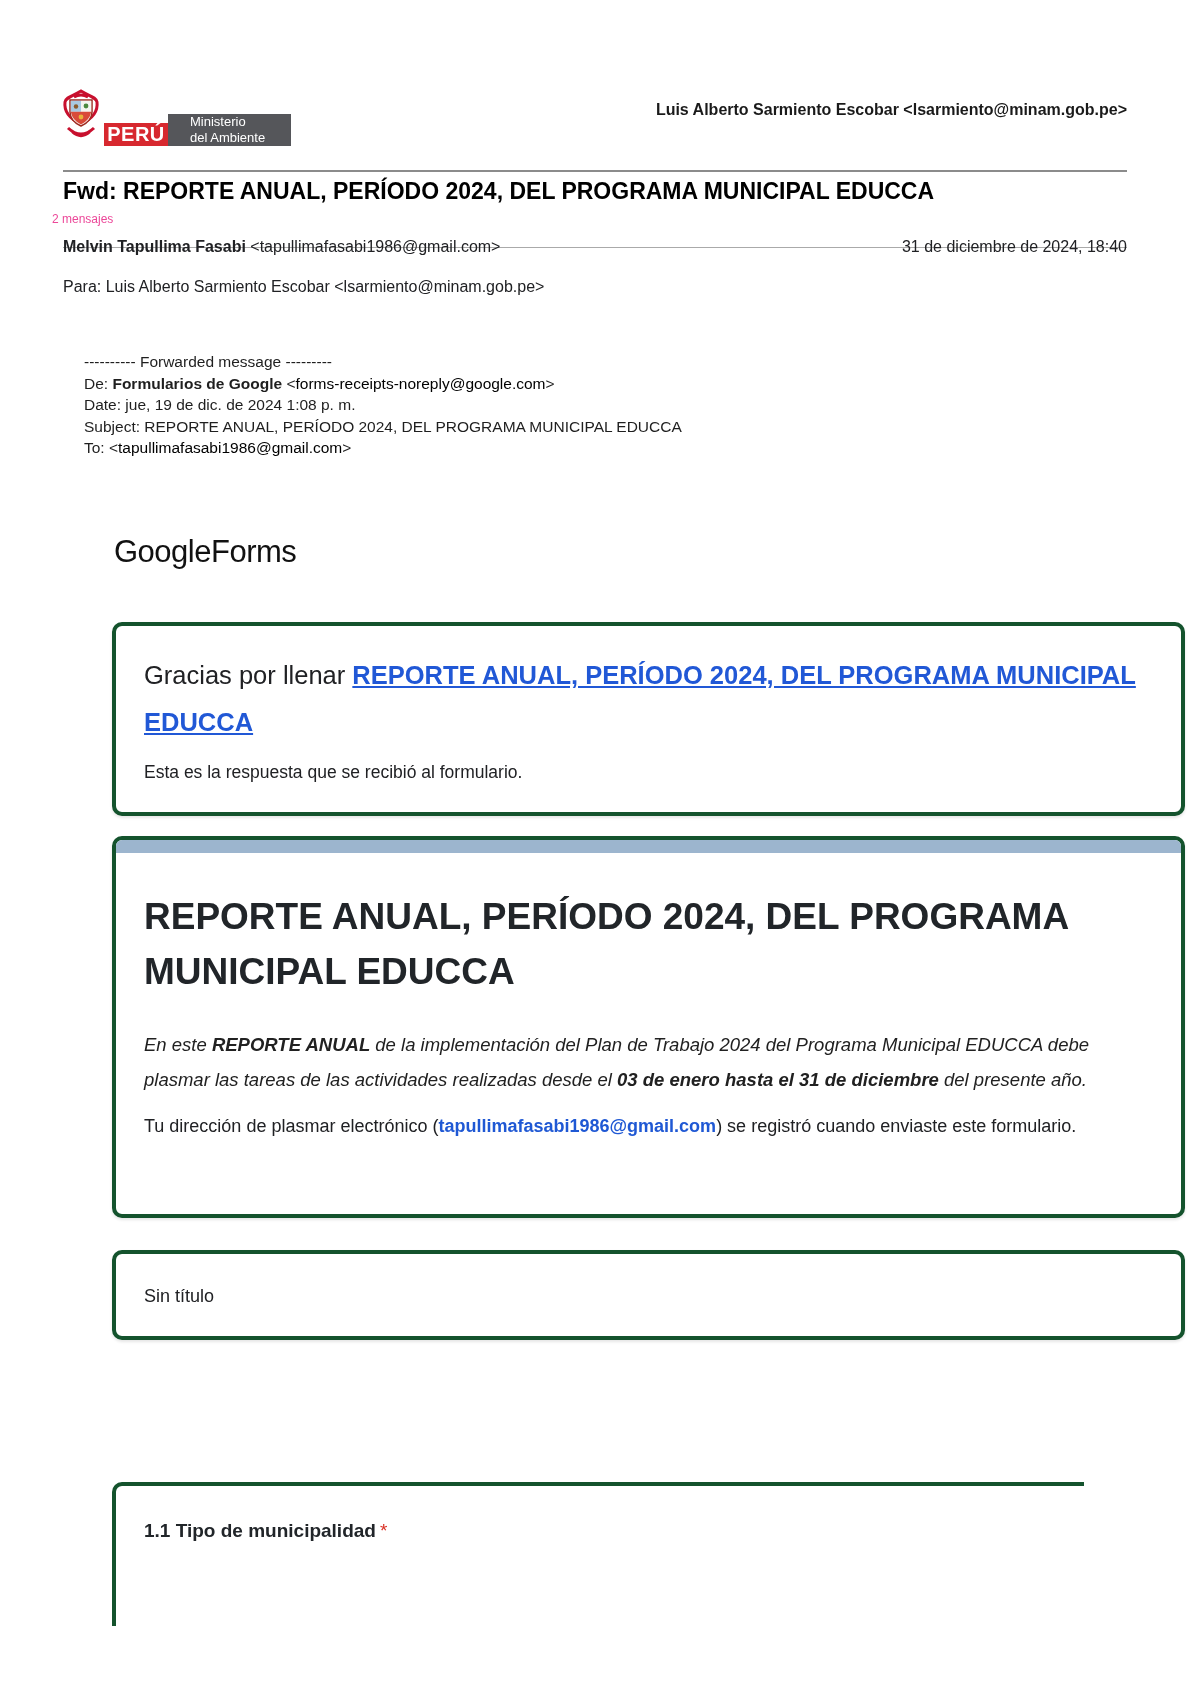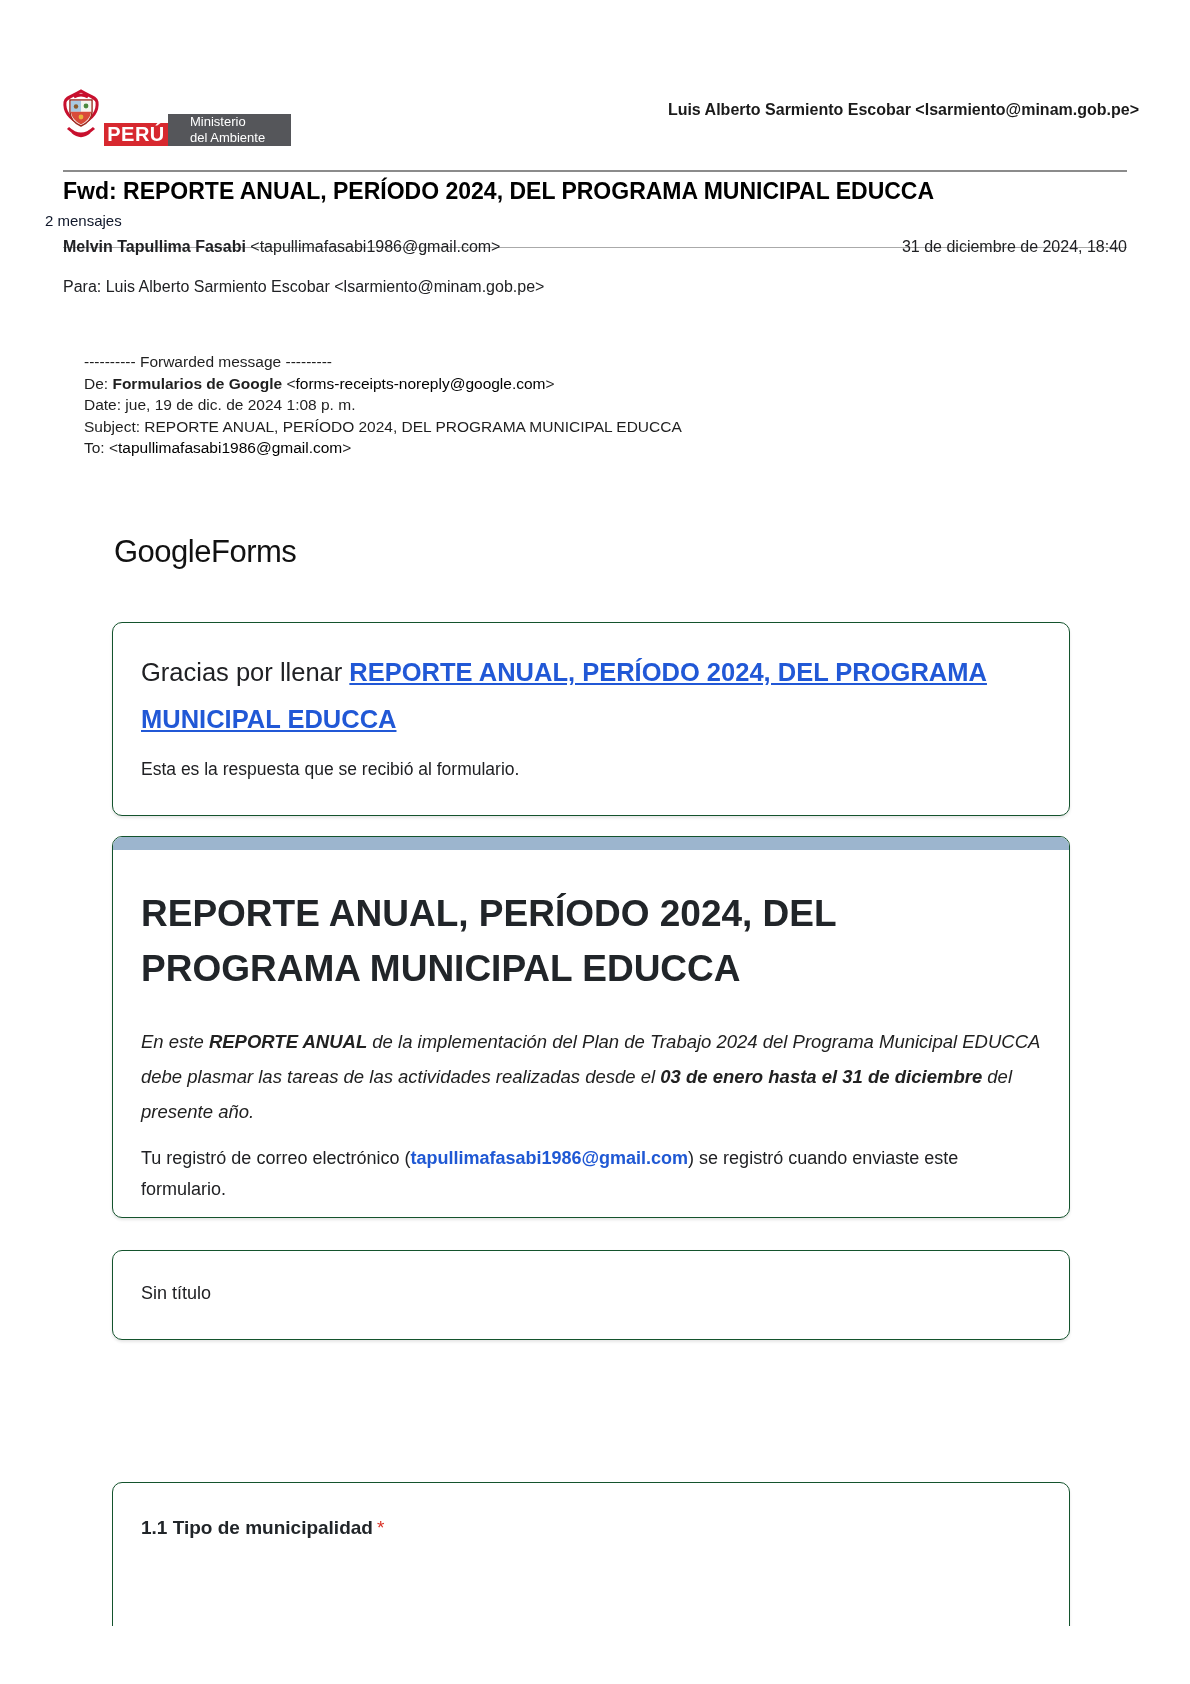--- a/index.html
+++ b/index.html
@@ -6,43 +6,43 @@
   .page{position:relative;width:1190px;height:1684px;background:#ffffff;overflow:hidden;
         font-family:"Liberation Sans", sans-serif;color:#202124;}
 
   
   .logo{position:absolute;left:58px;top:78px;height:68px;display:flex;align-items:flex-end;}
   .logo-arms{width:46px;background:#ffffff;display:flex;align-items:center;justify-content:center;}
   .logo-red{width:64px;background:#d7282f;display:flex;align-items:center;justify-content:center;}
   .logo-red span{color:#fff;font-weight:bold;font-size:20px;letter-spacing:.5px;}
   .logo-gray{width:101px;background:#55565a;display:flex;flex-direction:column;justify-content:center;padding-left:22px;}
   .logo-gray span{color:#fff;font-size:13px;line-height:16px;}
-  .account{position:absolute;top:101px;right:51px;font-size:16px;font-weight:bold;color:#1a1a1a;}
+  .account{position:absolute;top:101px;right:63px;font-size:16px;font-weight:bold;color:#1a1a1a;}
 
   .hr{position:absolute;left:63px;width:1064px;}
   .hr1{top:170px;height:2px;background:#8b8b8b;}
   .hr2{top:247px;height:1px;background:#aaaaaa;}
 
   .subject{position:absolute;left:63px;top:178px;margin:0;font-size:23px;font-weight:bold;color:#000;}
-  .msgcount{position:absolute;left:45px;top:212px;font-size:15px;color:#0f172a;}
+  .msgcount{position:absolute;left:52px;top:212px;font-size:12px;color:#ec4899;}
 
   .fromrow{position:absolute;left:63px;top:238px;width:1064px;display:flex;justify-content:space-between;font-size:16px;}
   .para{position:absolute;left:63px;top:278px;font-size:16px;}
   .b{font-weight:bold;}
 
   .fwd{position:absolute;left:84px;top:351px;font-size:15.5px;line-height:21.5px;color:#1f1f1f;}
   .link{color:#000000;text-decoration:none;cursor:pointer;}
 
   
   .gforms{position:absolute;left:114px;top:534px;font-size:31px;color:#111;letter-spacing:-0.5px;}
   .gforms .g1{font-weight:500;}
   .gforms .g2{font-weight:400;}
 
   
-  .card{position:absolute;left:112px;width:958px;background:#fff;border:1px solid #14532d;
+  .card{position:absolute;left:112px;width:1073px;background:#fff;border:4px solid #14532d;
         border-radius:10px;box-shadow:0 2px 3px rgba(0,0,0,0.10);box-sizing:border-box;}
   .card1{top:622px;height:194px;padding:26px 28px;}
   .thanks{margin:0;font-size:25.5px;line-height:47px;color:#202124;}
   .biglink{color:#2158d6;font-weight:bold;text-decoration:underline;cursor:pointer;}
   .thanks-body{margin:16px 0 0 0;font-size:17.5px;color:#202124;}
 
   .card2{top:836px;height:382px;padding:0;overflow:hidden;}
   .accent{height:13px;background:#9cb5ce;}
   .card2-body{padding:8px 28px 0 28px;}
   .card2-body h2{margin:28px 0 0 0;font-size:37px;line-height:55px;font-weight:bold;color:#212529;}
@@ -119,21 +119,21 @@
   <section class="card card1">
     <p class="thanks"><span>Gracias por llenar </span><a class="biglink">REPORTE ANUAL, PERÍODO 2024, DEL PROGRAMA MUNICIPAL EDUCCA</a></p>
     <p class="thanks-body">Esta es la respuesta que se recibió al formulario.</p>
   </section>
 
   <section class="card card2">
     <div class="accent"></div>
     <div class="card2-body">
       <h2>REPORTE ANUAL, PERÍODO 2024, DEL PROGRAMA MUNICIPAL EDUCCA</h2>
       <p class="intro"><span>En este </span><span class="bi">REPORTE ANUAL</span><span> de la implementación del Plan de Trabajo 2024 del Programa Municipal EDUCCA debe plasmar las tareas de las actividades realizadas desde el </span><span class="bi">03 de enero hasta el 31 de diciembre</span><span> del presente año.</span></p>
-      <p class="emailnote"><span>Tu registró de correo electrónico (</span><a class="boldlink">tapullimafasabi1986@gmail.com</a><span>) se registró cuando enviaste este formulario.</span></p>
+      <p class="emailnote"><span>Tu dirección de plasmar electrónico (</span><a class="boldlink">tapullimafasabi1986@gmail.com</a><span>) se registró cuando enviaste este formulario.</span></p>
     </div>
   </section>
 
   <section class="card card3">
     <p>Sin título</p>
   </section>
 
 
   <div class="card5clip">
     <section class="card card5">

